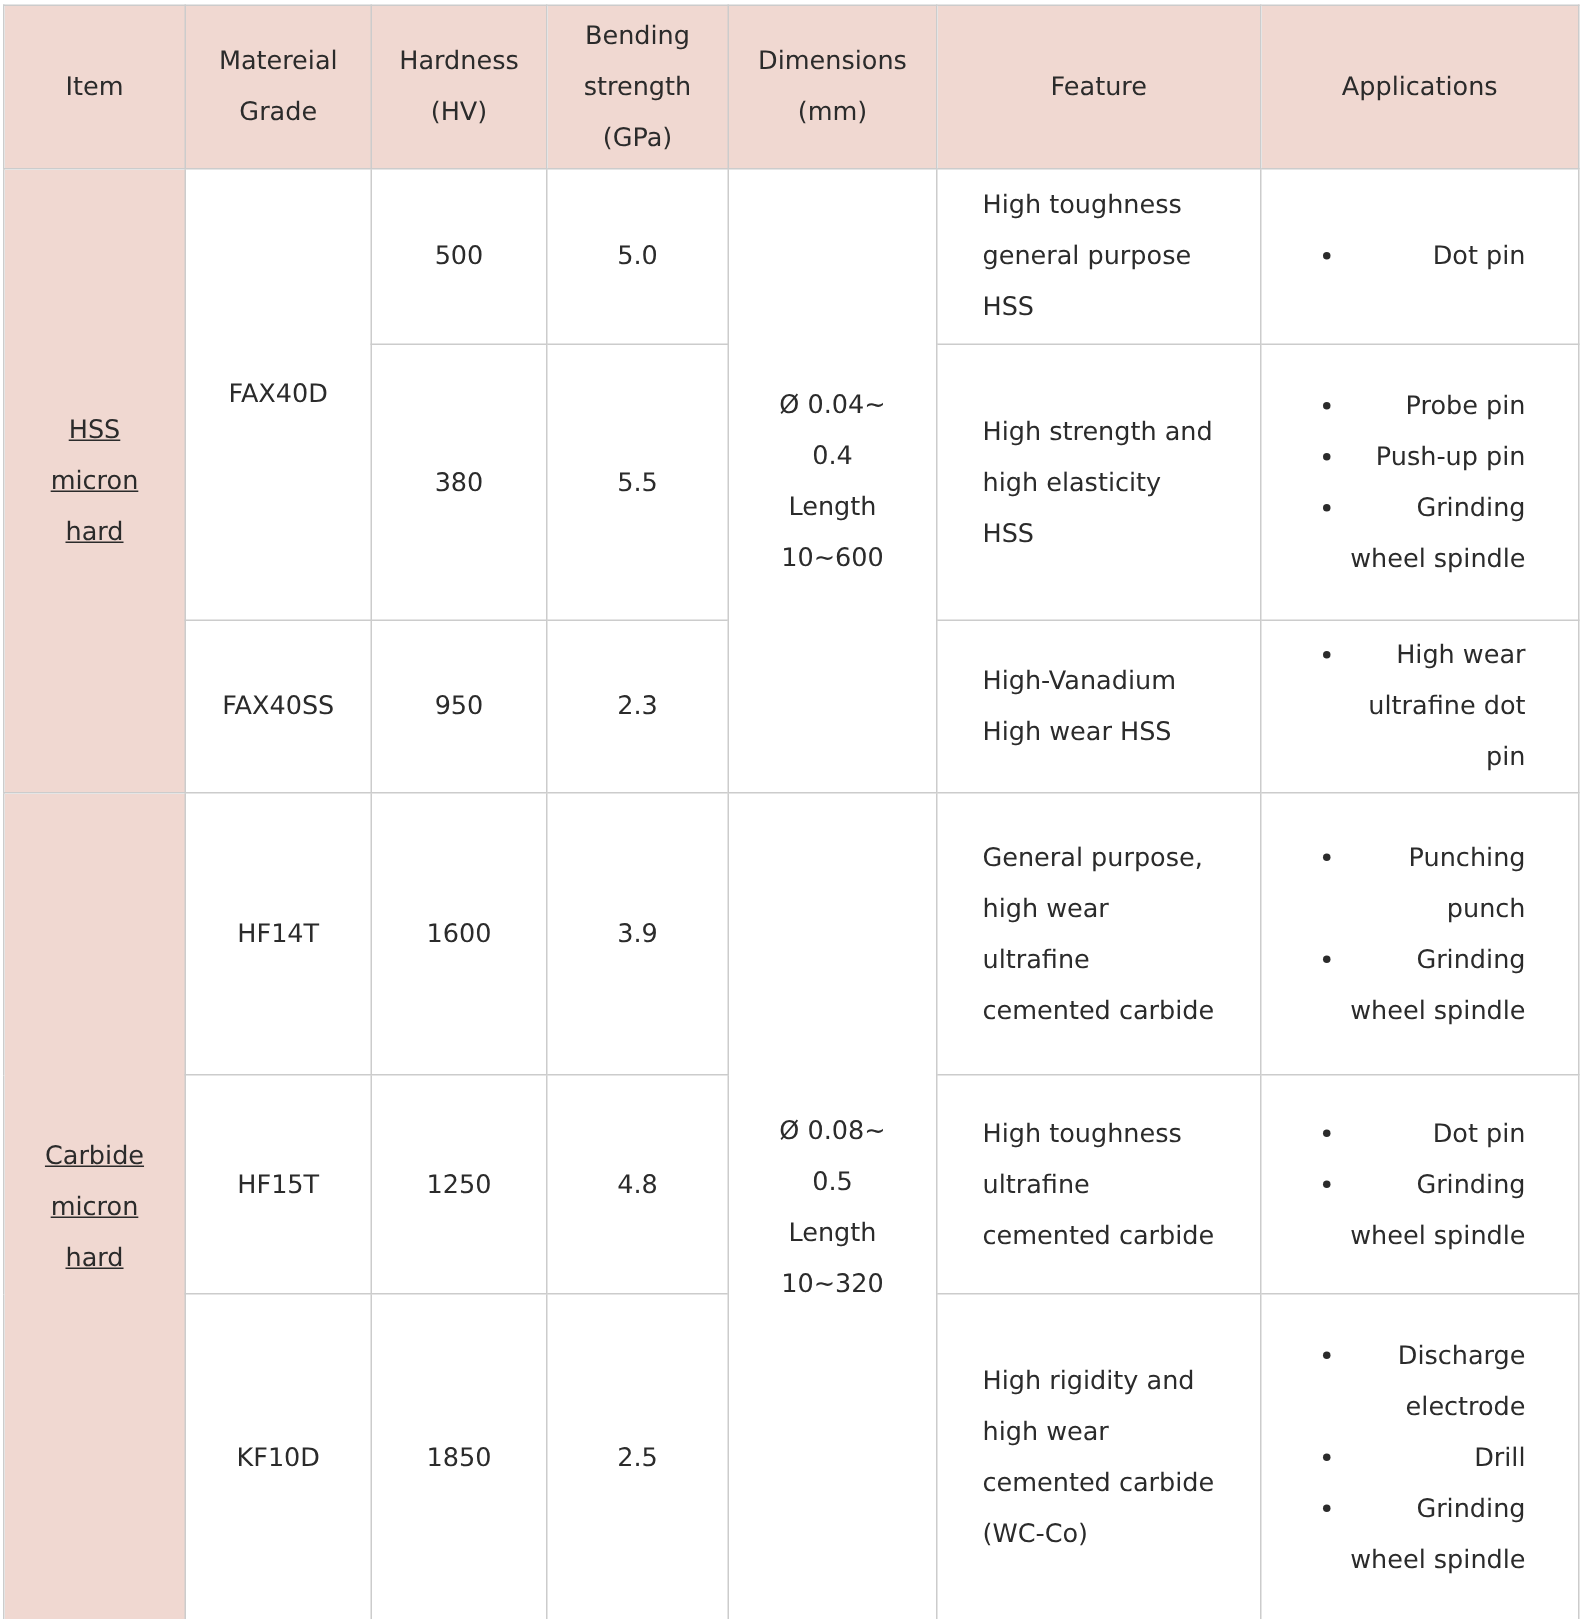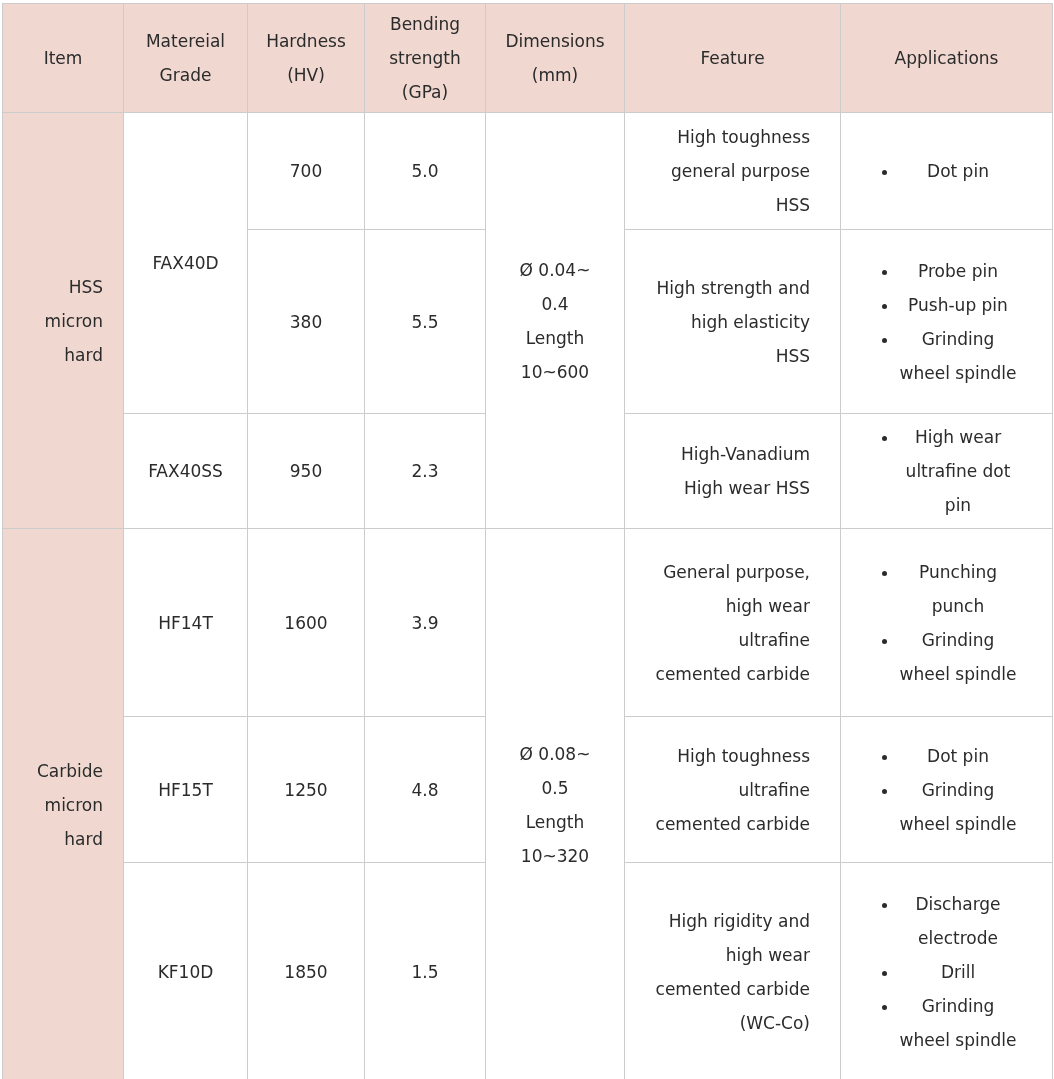--- a/index.html
+++ b/index.html
@@ -28,31 +28,32 @@
   }
   table.spec th {
     background: #f0d8d1;
     font-weight: normal;
     text-align: center;
     padding: 2px 4px;
   }
   td.center { text-align: center; }
   td.item-cell {
     background: #f0d8d1;
-    text-align: right;
+    text-align: center;
     padding: 0 20px;
+    text-decoration: underline;
   }
   td.feature-cell {
-    text-align: right;
+    text-align: left;
     padding: 6px 30px;
     margin-top: 28px;
   }
   td.apps-cell {
     padding: 6px 8px 6px 36px;
-    text-align: center;
+    text-align: right;
   }
   td.apps-cell ul {
     margin: 0;
     padding-left: 22px;
     width: 118px;
     list-style: disc;
   }
   td.apps-cell li { padding: 0; margin: 0; }
   td.dim-cell { text-align: center; padding: 0 10px; }
   td.dim-cell .dim-line { display: block; }
@@ -80,21 +81,21 @@
         <th>Dimensions (mm)</th>
         <th>Feature</th>
         <th>Applications</th>
       </tr>
     </thead>
     <tbody>
 
       <tr style="height:117px">
         <td class="item-cell" rowspan="3">HSS micron hard</td>
         <td class="center" rowspan="2">FAX40D</td>
-        <td class="center">700</td>
+        <td class="center">500</td>
         <td class="center">5.0</td>
         <td class="dim-cell" rowspan="3">
           <span class="dim-line">Ø 0.04~</span>
           <span class="dim-line">0.4</span>
           <span class="dim-line">Length</span>
           <span class="dim-line">10~600</span>
         </td>
         <td class="feature-cell">High toughness general purpose HSS</td>
         <td class="apps-cell">
           <ul>
@@ -157,21 +158,21 @@
           <ul>
             <li>Dot pin</li>
             <li>Grinding wheel spindle</li>
           </ul>
         </td>
       </tr>
 
       <tr style="height:218px">
         <td class="center">KF10D</td>
         <td class="center">1850</td>
-        <td class="center">1.5</td>
+        <td class="center">2.5</td>
         <td class="feature-cell">High rigidity and high wear cemented carbide (WC-Co)</td>
         <td class="apps-cell">
           <ul>
             <li>Discharge electrode</li>
             <li>Drill</li>
             <li>Grinding wheel spindle</li>
           </ul>
         </td>
       </tr>
 

